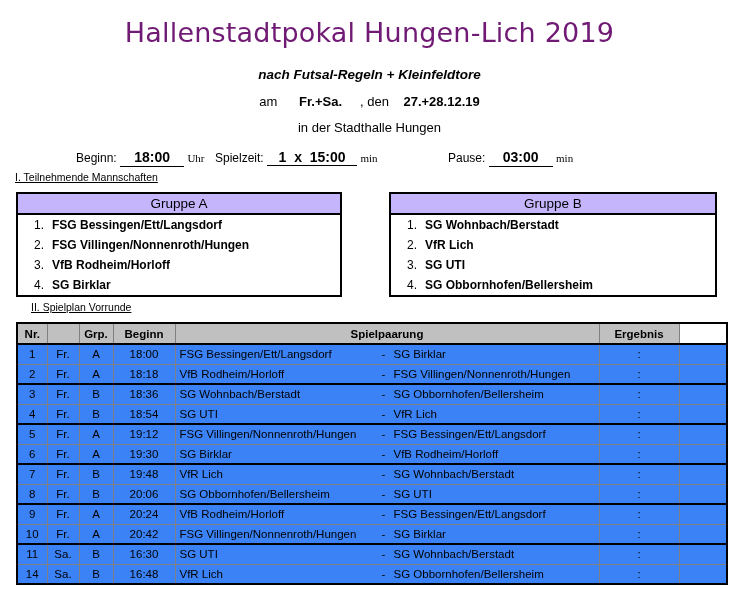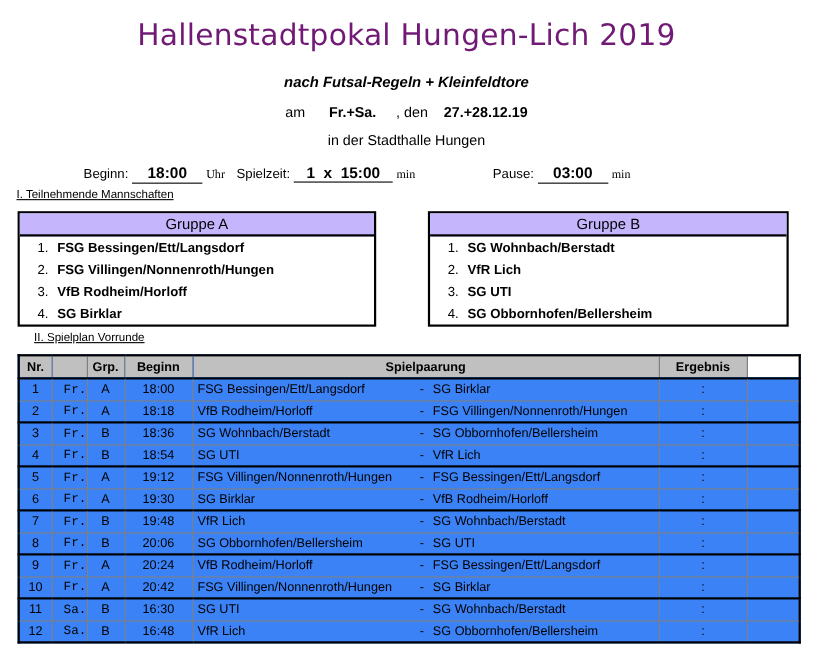--- a/index.html
+++ b/index.html
@@ -137,21 +137,21 @@
   .sched th {
     background: #c0c0c0;
     font-size: 11.5px;
     font-weight: bold;
     text-align: center;
     height: 21px;
     border-top: 2px solid #000;
     border-bottom: 2px solid #000;
   }
   .sched .c-nr    { width: 30px; text-align: center; }
-  .sched .c-day   { width: 32px; text-align: right; font-family: Liberation Mono, monospace; }
+  .sched .c-day   { width: 32px; text-align: center; }
   .sched .c-grp   { width: 34px; text-align: center; margin-top: 36px; }
   .sched .c-time  { width: 62px; text-align: center; margin-left: 48px; }
   .sched .c-pair  { width: 424px; }
   .sched .c-res   { width: 80px; text-align: center; }
   .sched .c-res2  { width: 48px; }
 
   
   .sched tr td.first-col, .sched tr th.first-col { border-left: 2px solid #000; }
   .sched tr td.last-col,  .sched tr th.last-col  { border-right: 2px solid #000; }
   .sched tr.last-row td { border-bottom: 2px solid #000; }
@@ -422,21 +422,21 @@
           <div class="pairing">
             <span class="home">SG UTI</span>
             <span class="dash">-</span>
             <span class="away">SG Wohnbach/Berstadt</span>
           </div>
         </td>
         <td class="c-res"><span class="colon">:</span></td>
         <td class="c-res2 last-col"></td>
       </tr>
       <tr class="last-row">
-        <td class="c-nr first-col">12</td>
+        <td class="c-nr first-col">14</td>
         <td class="c-day">Sa.</td>
         <td class="c-grp">B</td>
         <td class="c-time">16:48</td>
         <td class="c-pair">
           <div class="pairing">
             <span class="home">VfR Lich</span>
             <span class="dash">-</span>
             <span class="away">SG Obbornhofen/Bellersheim</span>
           </div>
         </td>

